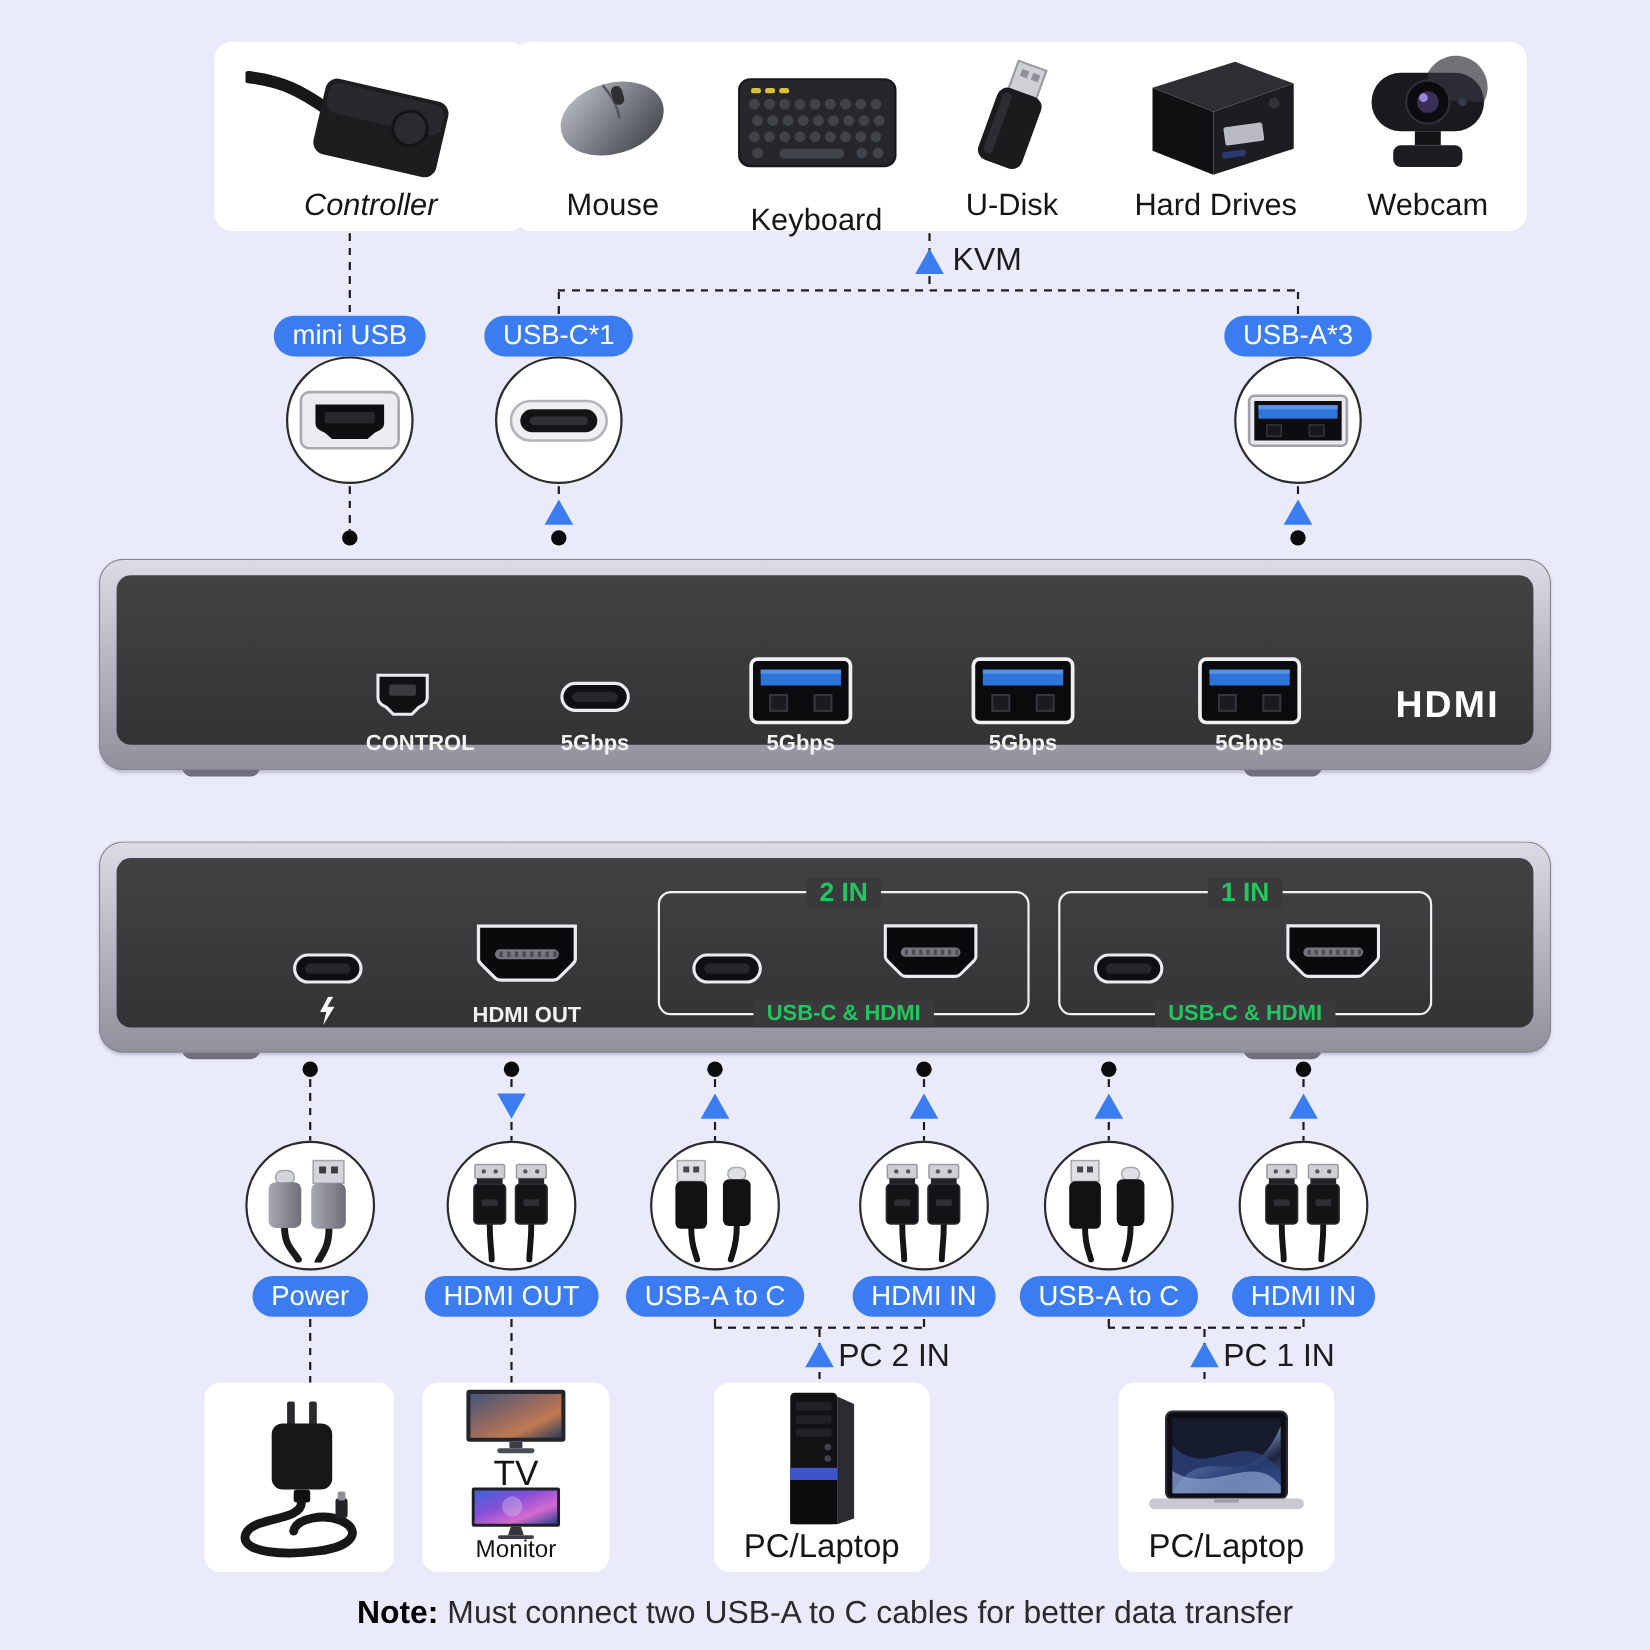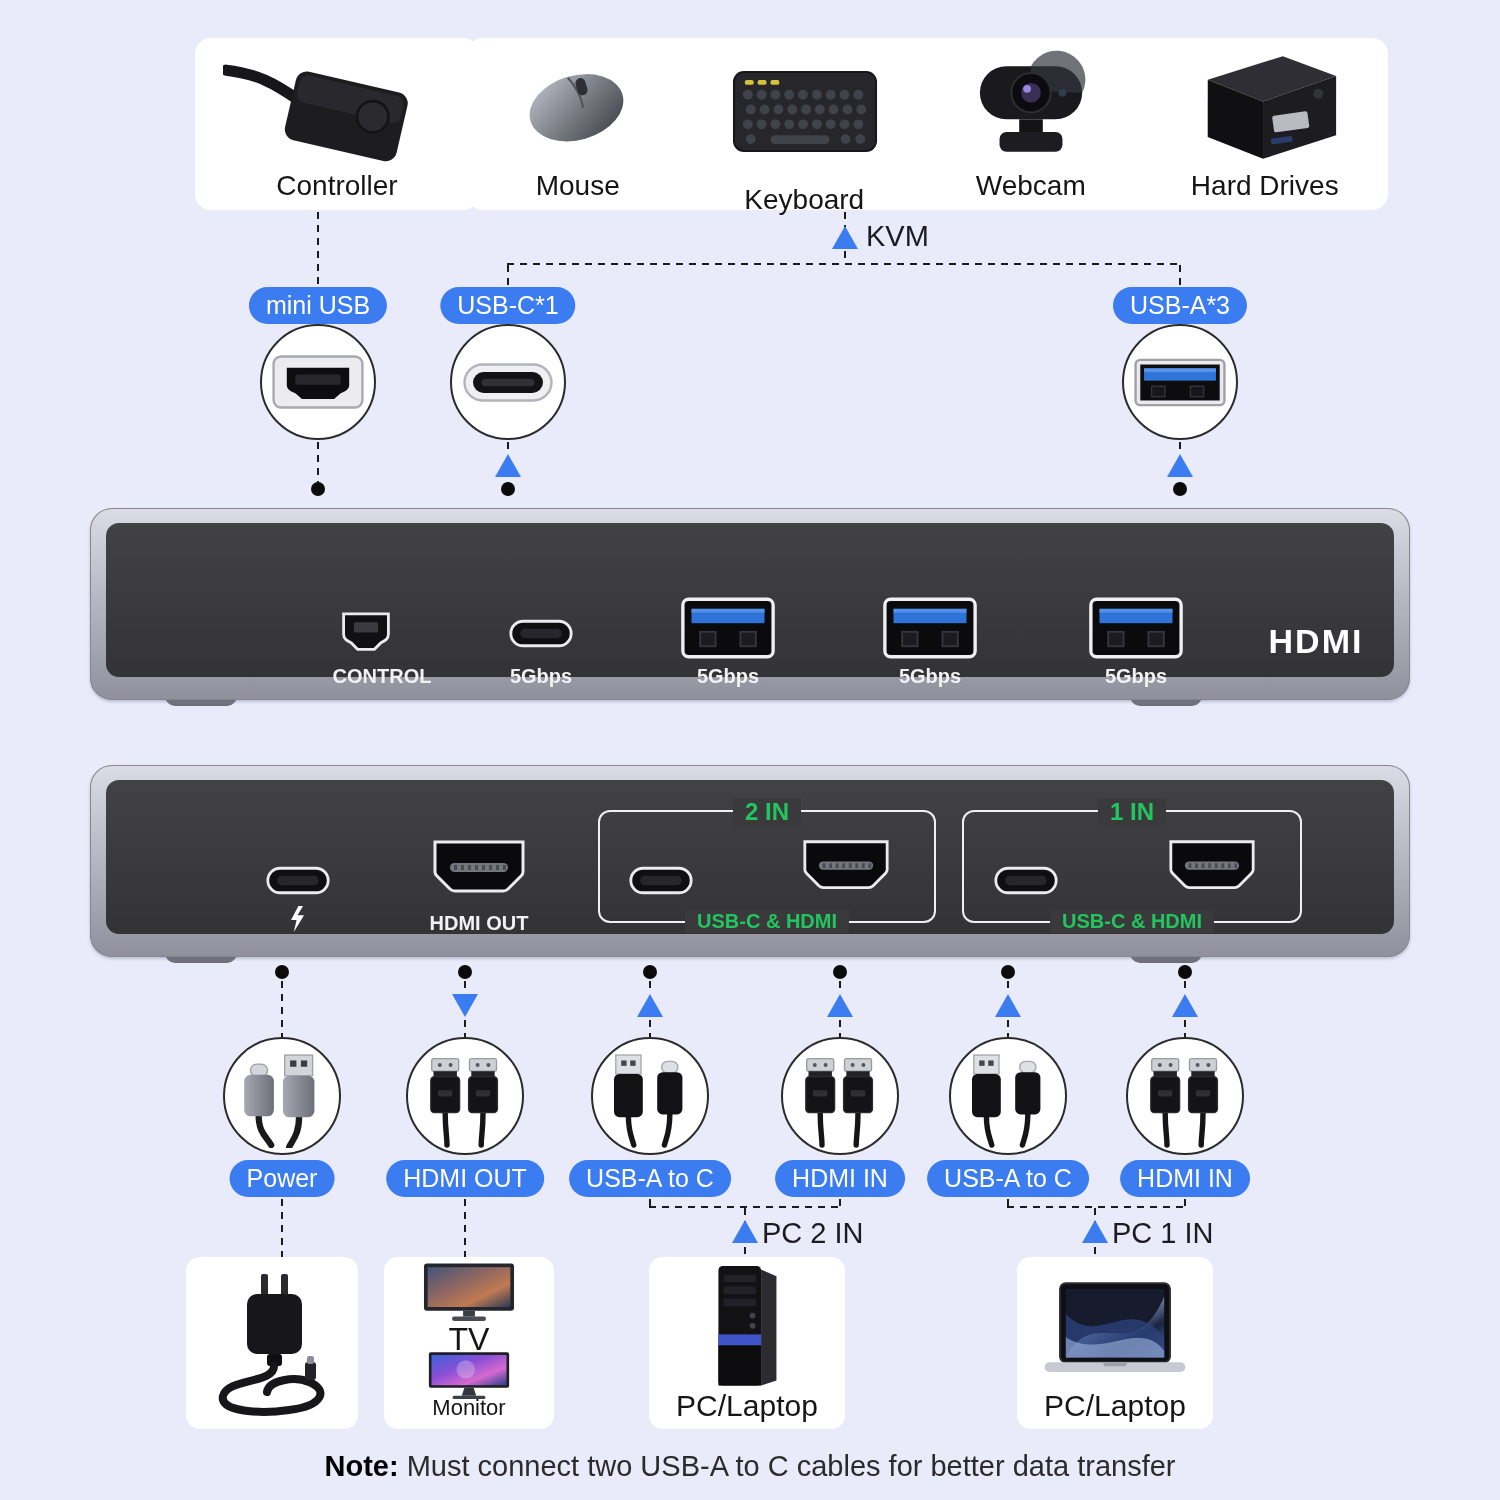--- a/index.html
+++ b/index.html
@@ -302,51 +302,57 @@
             <rect x="74" y="27" width="3" height="5"></rect>
         </g>
       </symbol>
 
       <symbol id="sym-bolt" viewBox="0 0 16 28">
         <path d="M9,0 L1,15 h6 L4,28 L15,10 H8 L14,0 Z" fill="#ffffff"></path>
       </symbol>
     </defs>
   </svg>
 
-  <div class="whitebox" style="left:195px;top:38px;width:284px;height:172px;">
+  <div class="whitebox" style="left:195px;top:38px;width:284px;height:172px;font-style:italic;">
     <svg class="icon-svg abs" style="left:28px;top:10px;" width="200" height="120">
         <use href="#sym-controller"></use>
       </svg>
     <div class="devlabel" style="left:50%;top:132px;position:absolute;transform:translateX(-50%);">Controller</div>
   </div>
 
   <div class="whitebox" style="left:467px;top:38px;width:921px;height:172px;display:flex;justify-content:space-around;align-items:flex-start;">
     <div style="position:relative;width:165px;height:172px;">
       <svg class="icon-svg abs" style="left:16px;top:22px;" width="130" height="92">
           <use href="#sym-mouse"></use>
         </svg>
       <div class="devlabel" style="left:50%;top:132px;">Mouse</div>
     </div>
     <div style="position:relative;width:175px;height:172px;">
       <svg class="icon-svg abs" style="left:14px;top:26px;" width="148" height="94">
           <use href="#sym-keyboard"></use>
         </svg>
       <div class="devlabel" style="left:50%;top:132px;margin-top:14px;">Keyboard</div>
     </div>
+    <div style="position:relative;width:150px;height:172px;">
+      <svg class="icon-svg abs" style="left:28px;top:12px;" width="96" height="112">
+          <use href="#sym-udisk"></use>
+        </svg>
+      <div class="devlabel" style="left:50%;top:132px;">U-Disk</div>
+    </div>
+    <div style="position:relative;width:190px;height:172px;">
+      <svg class="icon-svg abs" style="left:16px;top:12px;" width="158" height="114">
+          <use href="#sym-hdd"></use>
+        </svg>
+      <div class="devlabel" style="left:50%;top:132px;">Hard Drives</div>
+    </div>
     <div style="position:relative;width:165px;height:172px;">
       <svg class="icon-svg abs" style="left:24px;top:12px;" width="118" height="114">
           <use href="#sym-webcam"></use>
         </svg>
       <div class="devlabel" style="left:50%;top:132px;">Webcam</div>
-    </div>
-    <div style="position:relative;width:190px;height:172px;">
-      <svg class="icon-svg abs" style="left:16px;top:12px;" width="158" height="114">
-          <use href="#sym-hdd"></use>
-        </svg>
-      <div class="devlabel" style="left:50%;top:132px;">Hard Drives</div>
     </div>
   </div>
 
   <div class="vd" style="left:317px;top:212px;height:74px;"></div>
   <div class="vd" style="left:844px;top:212px;height:52px;"></div>
   <div class="tri-up" style="left:845px;top:226px;"></div>
   <div class="bigname" style="left:866px;top:220px;">KVM</div>
   <div class="hd" style="left:507px;top:263px;width:674px;"></div>
   <div class="vd" style="left:507px;top:265px;height:21px;"></div>
   <div class="vd" style="left:1179px;top:265px;height:21px;"></div>

